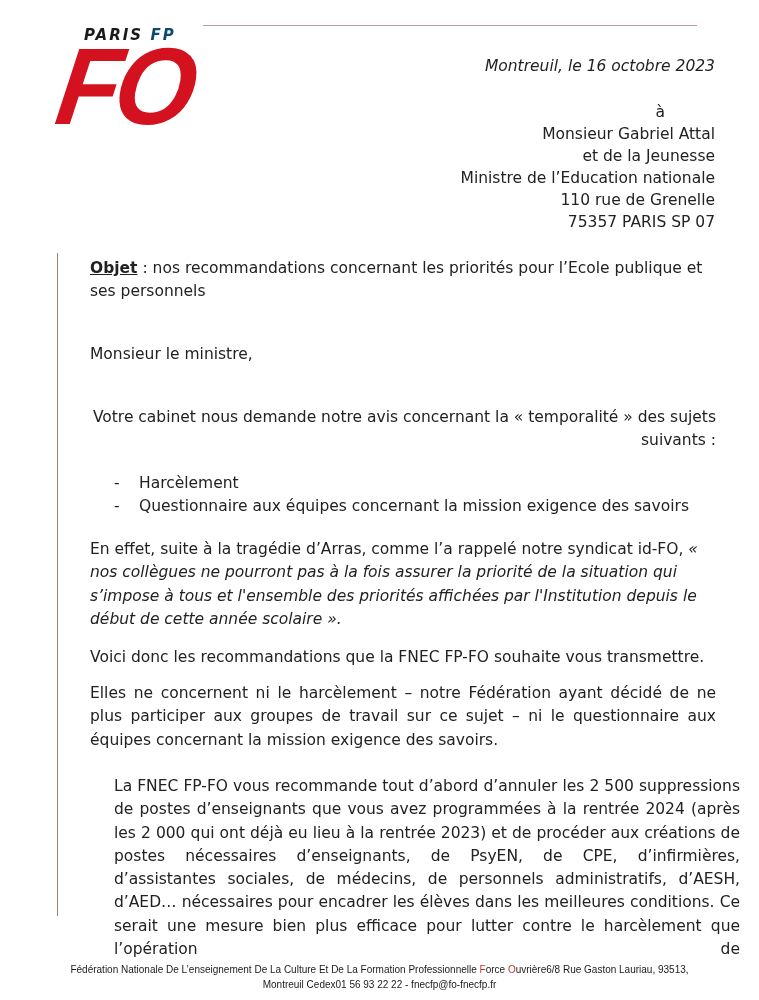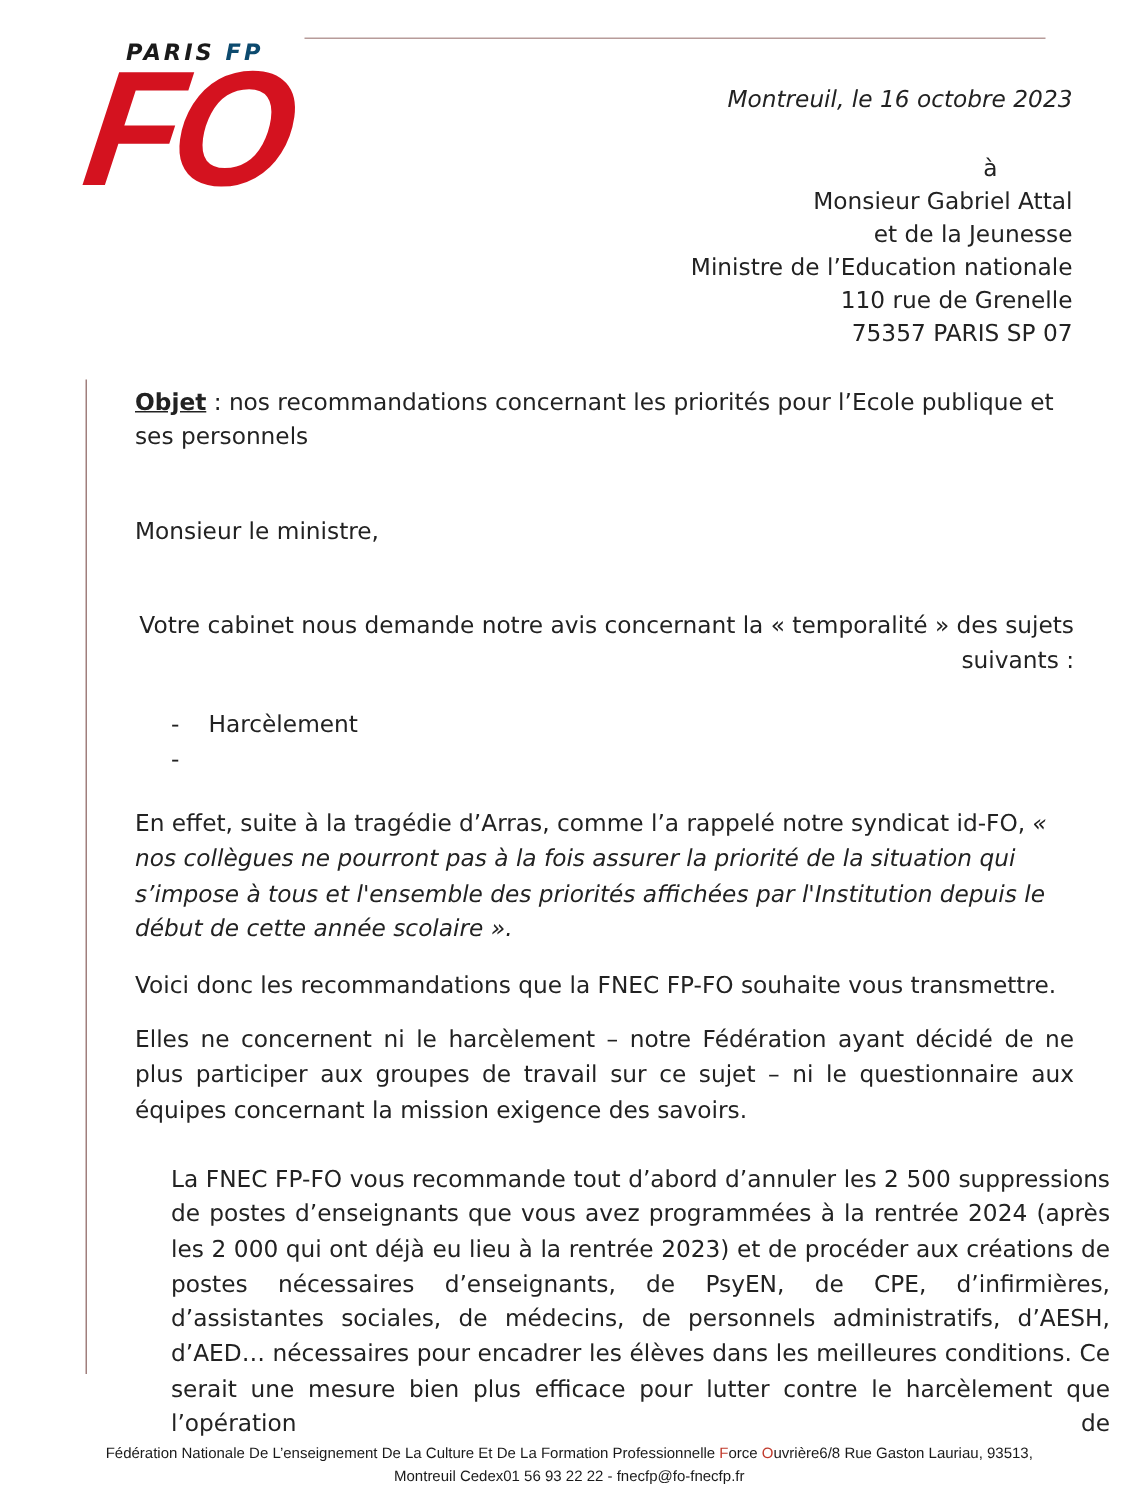--- a/index.html
+++ b/index.html
@@ -80,21 +80,21 @@
   <p class="p">Monsieur le ministre,</p>
 </div>
 
 <div class="body-text" style="top:406px;">
   <p class="p" style="text-align:right;">Votre cabinet nous demande notre avis concernant la « temporalité » des sujets suivants :</p>
 </div>
 
 <div class="body-text" style="top:472px;">
   <ul class="subjects">
     <li><span class="dash">-</span><span>Harcèlement</span></li>
-    <li><span class="dash">-</span></li>
+    <li><span class="dash">-</span><span>Questionnaire aux équipes concernant la mission exigence des savoirs</span></li>
   </ul>
 </div>
 
 <div class="body-text" style="top:538px;">
   <p class="p" style="text-align:left;"><span>En effet, suite à la tragédie d’Arras, comme l’a rappelé notre syndicat id-FO, </span><span class="ital">« nos collègues ne pourront pas à la fois assurer la priorité de la situation qui s’impose à tous et l'ensemble des priorités affichées par l'Institution depuis le début de cette année scolaire ».</span></p>
 </div>
 
 <div class="body-text" style="top:646px;">
   <p class="p">Voici donc les recommandations que la FNEC FP-FO souhaite vous transmettre.</p>
 </div>

